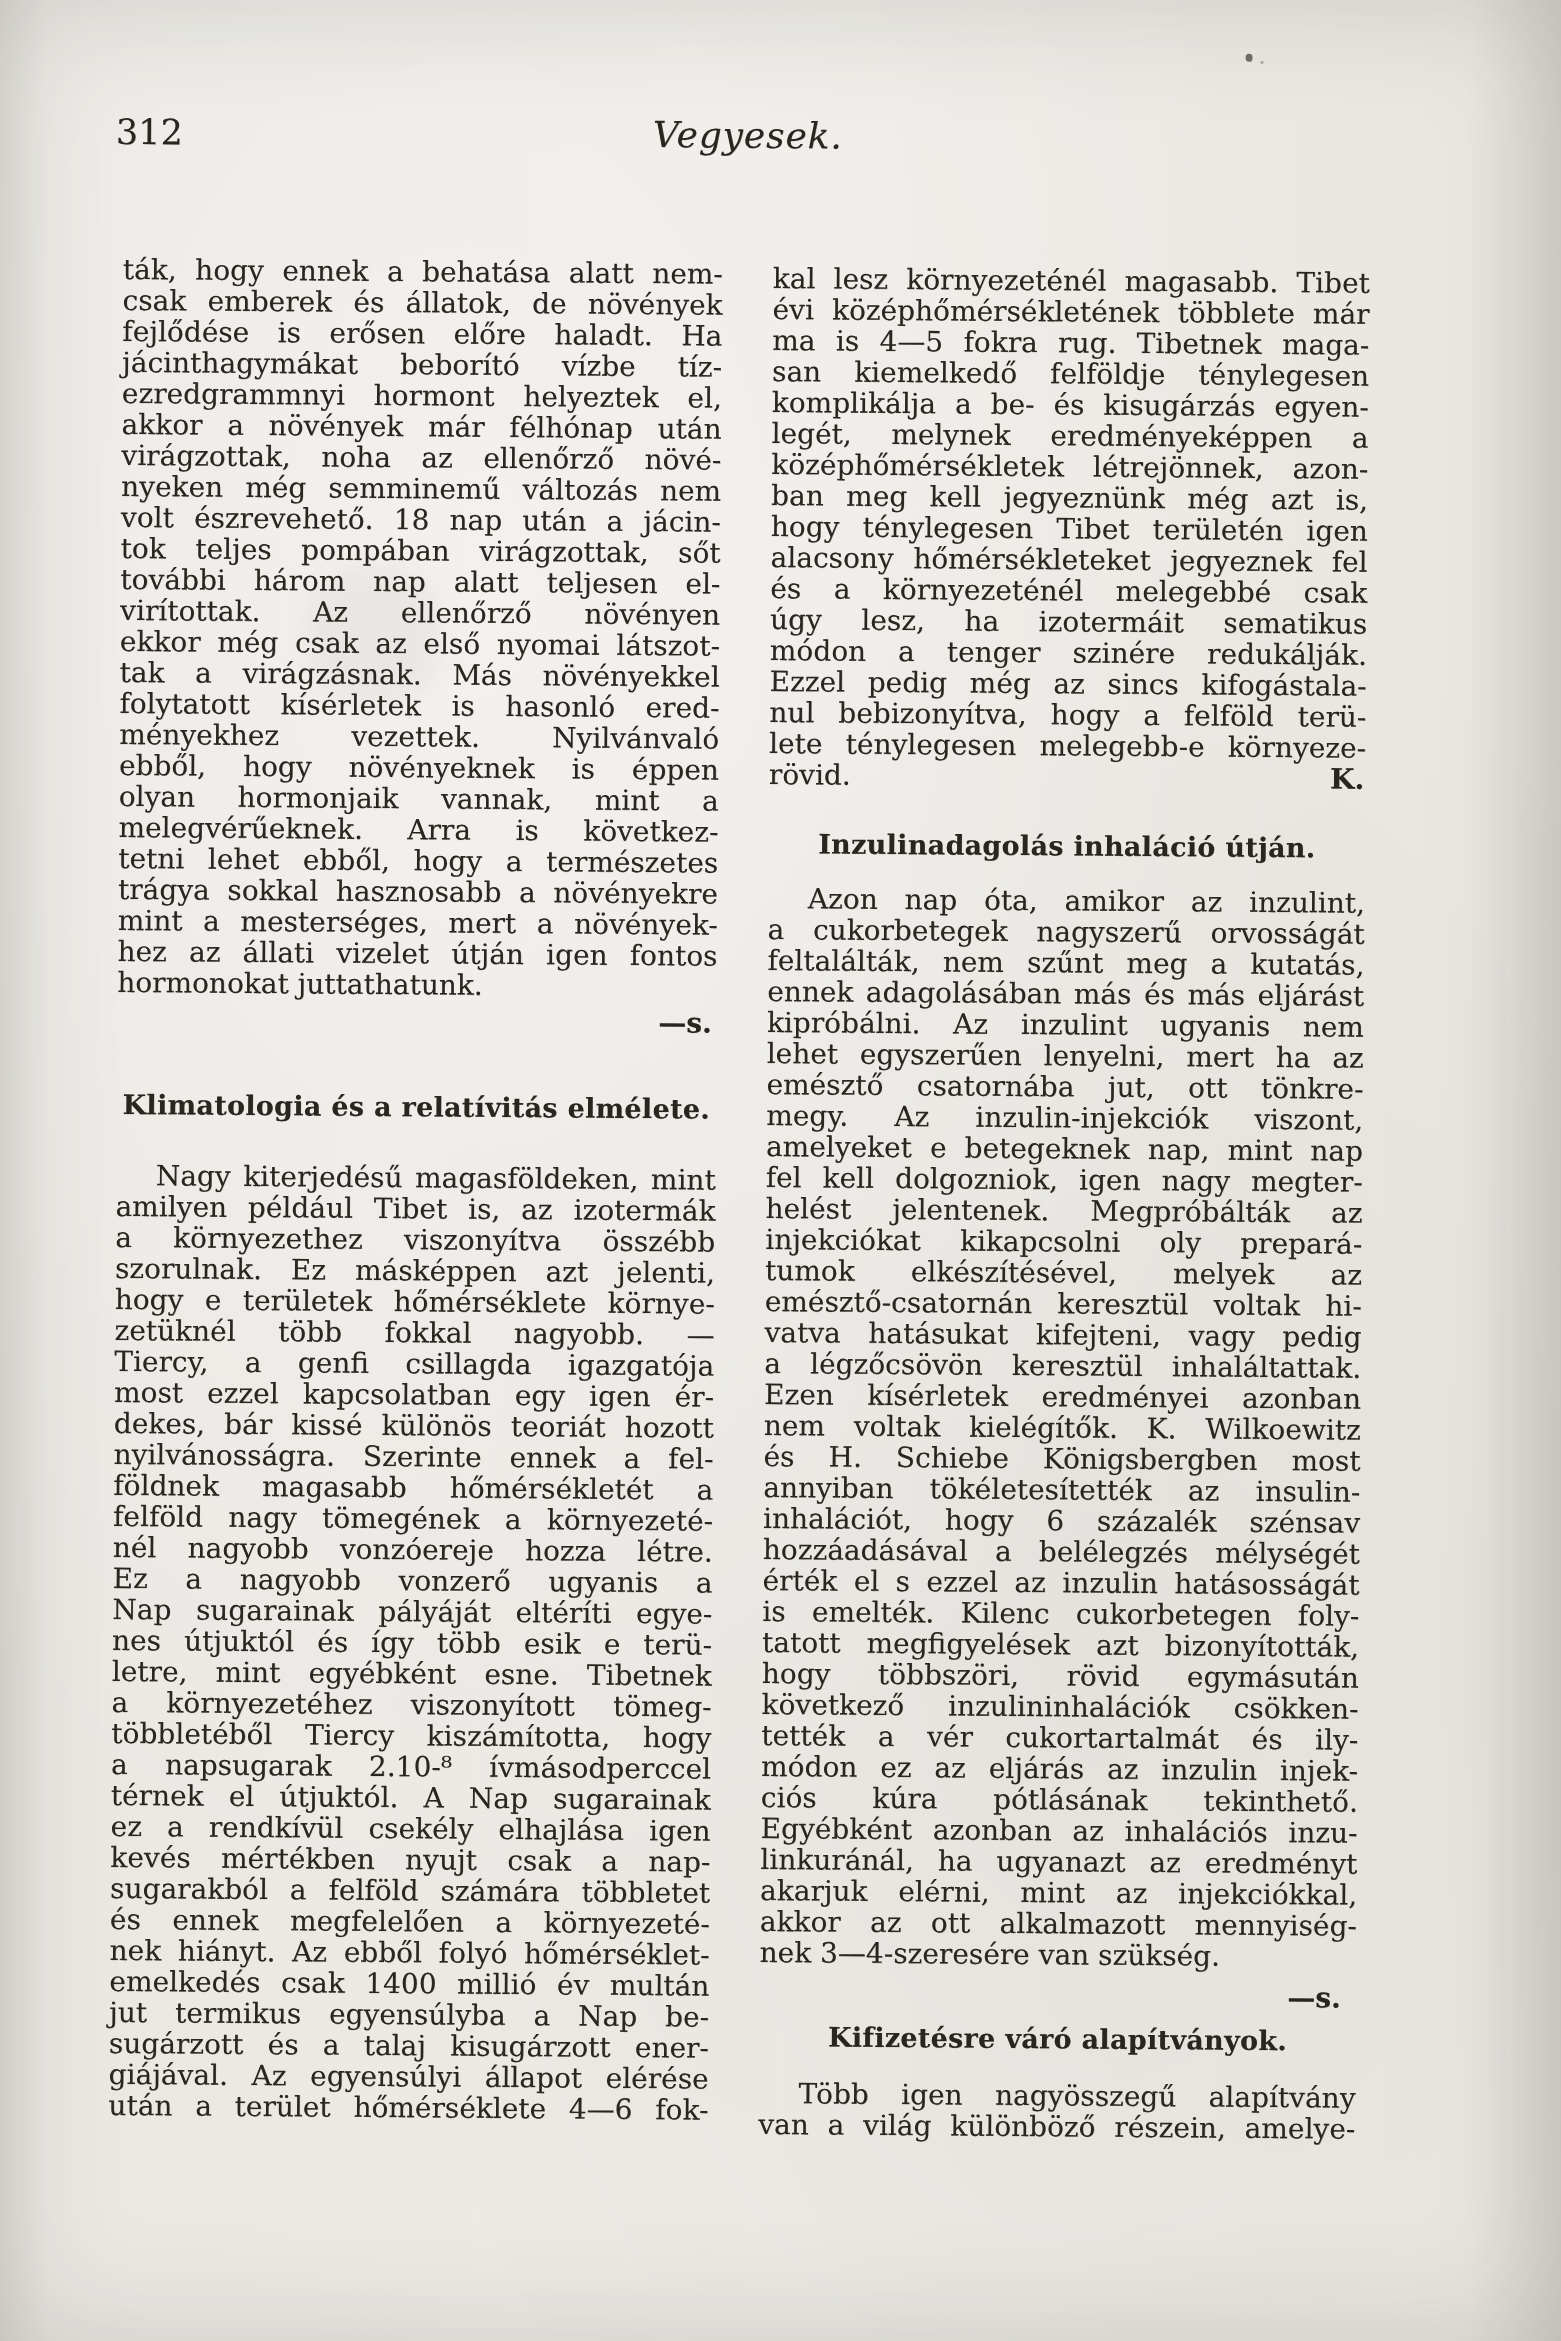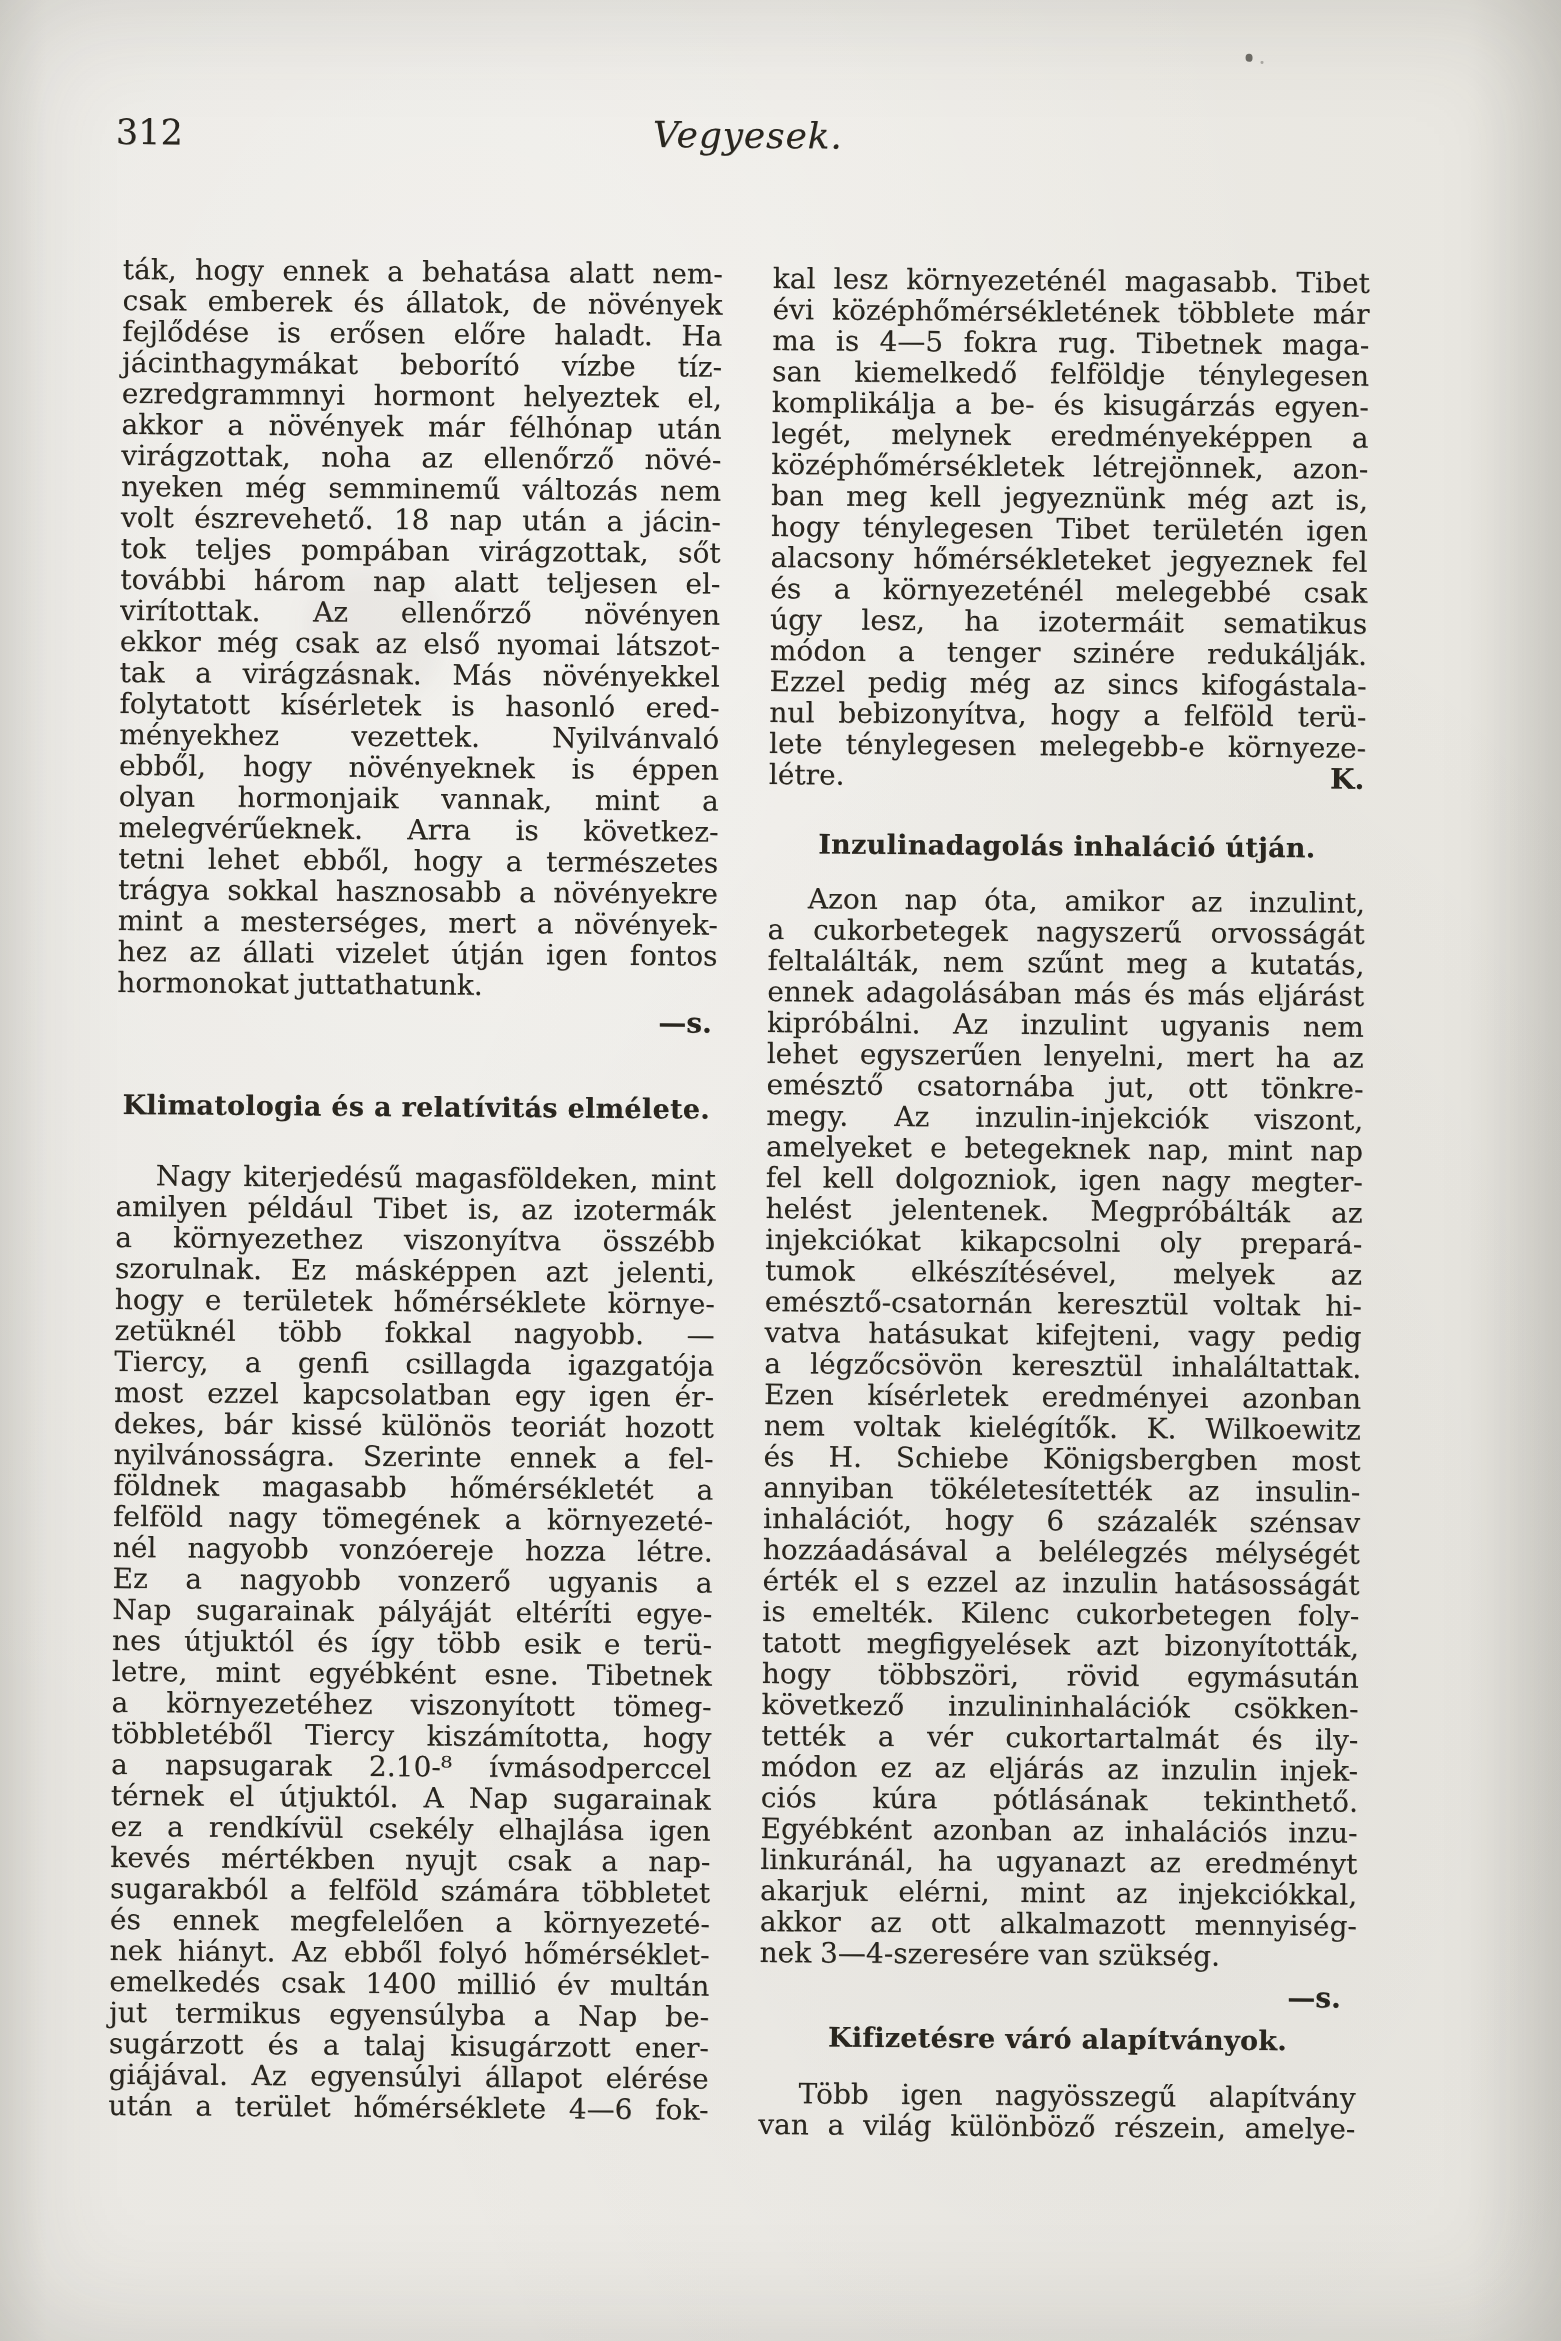--- a/index.html
+++ b/index.html
@@ -169,21 +169,21 @@
             <div class="line just">hogy ténylegesen Tibet területén igen</div>
             <div class="line just">alacsony hőmérsékleteket jegyeznek fel</div>
             <div class="line just">és a környezeténél melegebbé csak</div>
             <div class="line just">úgy lesz, ha izotermáit sematikus</div>
             <div class="line just">módon a tenger szinére redukálják.</div>
             <div class="line just">Ezzel pedig még az sincs kifogástala-</div>
             <div class="line just">nul bebizonyítva, hogy a felföld terü-</div>
             <div class="line just">lete ténylegesen melegebb-e környeze-</div>
           </div>
         <div class="line lastflex">
-          <span>létre.</span>
+          <span>rövid.</span>
           <span class="inline-sig">K.</span>
         </div>
       </div>
       <div class="heading heading-inzulin">Inzulinadagolás inhaláció útján.</div>
       <div class="para para-r2">
         <div class="line just indent">Azon nap óta, amikor az inzulint,</div>
         <div>
 
         <div class="line just">a cukorbetegek nagyszerű orvosságát</div>
             <div class="line just">feltalálták, nem szűnt meg a kutatás,</div>

